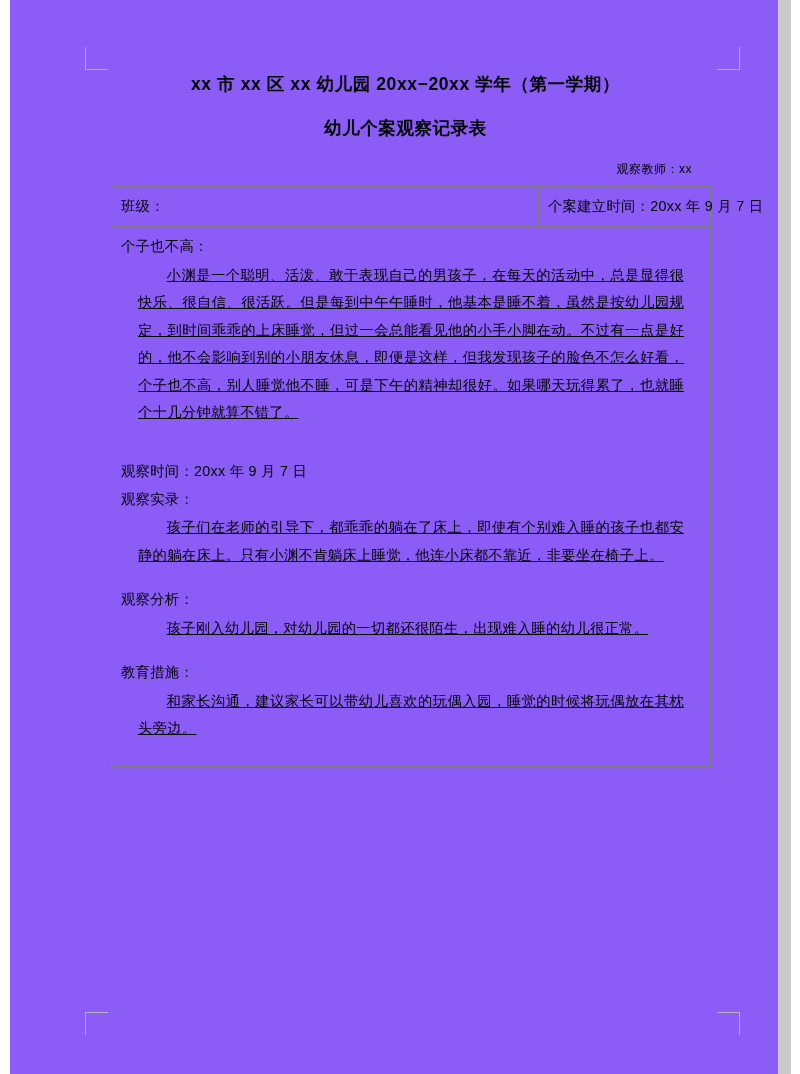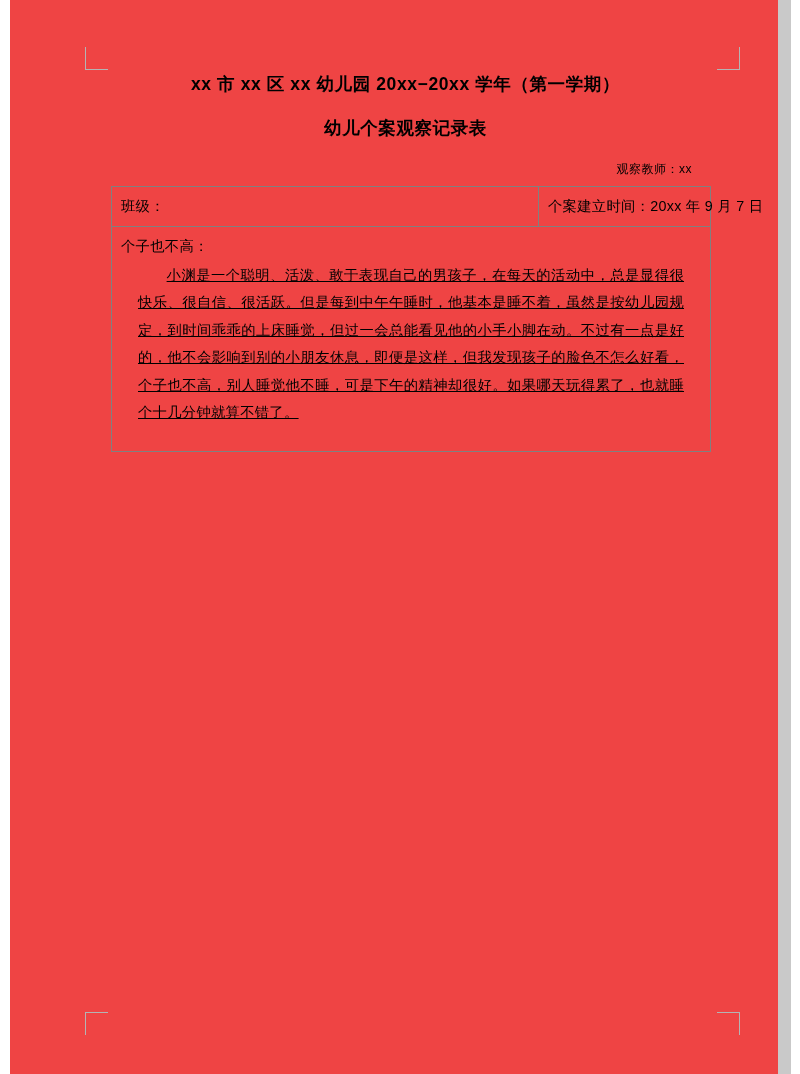--- a/index.html
+++ b/index.html
@@ -22,21 +22,21 @@
     background: #ffffff;
   }
 
   
   .page {
     position: absolute;
     left: 10px;
     top: 0px;
     width: 768px;
     height: 1074px;
-    background: #ef4444;
+    background: #8b5cf6;
   }
 
   
   .right-rail {
     position: absolute;
     top: 0;
     left: 778px;
     width: 13px;
     height: 1074px;
     background: #c9c9c9;
@@ -154,20 +154,31 @@
           </tr>
 
 
           <tr>
             <td colspan="3">
               <p class="label blk">个子也不高：</p>
               <p class="para blk">小渊是一个聪明、活泼、敢于表现自己的男孩子，在每天的活动中，总是显得很快乐、很自信、很活跃。但是每到中午午睡时，他基本是睡不着，虽然是按幼儿园规定，到时间乖乖的上床睡觉，但过一会总能看见他的小手小脚在动。不过有一点是好的，他不会影响到别的小朋友休息，即便是这样，但我发现孩子的脸色不怎么好看，个子也不高，别人睡觉他不睡，可是下午的精神却很好。如果哪天玩得累了，也就睡个十几分钟就算不错了。</p>
             </td>
           </tr>
 
+          <tr>
+            <td colspan="3">
+              <p class="label blk">观察时间：20xx 年 9 月 7 日</p>
+              <p class="label blk">观察实录：</p>
+              <p class="para blk">孩子们在老师的引导下，都乖乖的躺在了床上，即使有个别难入睡的孩子也都安静的躺在床上。只有小渊不肯躺床上睡觉，他连小床都不靠近，非要坐在椅子上。</p>
+              <p class="label blk">观察分析：</p>
+              <p class="para blk">孩子刚入幼儿园，对幼儿园的一切都还很陌生，出现难入睡的幼儿很正常。</p>
+              <p class="label blk">教育措施：</p>
+              <p class="para blk">和家长沟通，建议家长可以带幼儿喜欢的玩偶入园，睡觉的时候将玩偶放在其枕头旁边。</p>
+            </td>
+          </tr>
 
 
         </tbody>
       </table>
 
     </div>
   </div>
 
   <div class="right-rail"></div>
   <div class="right-rail-hi"></div>

